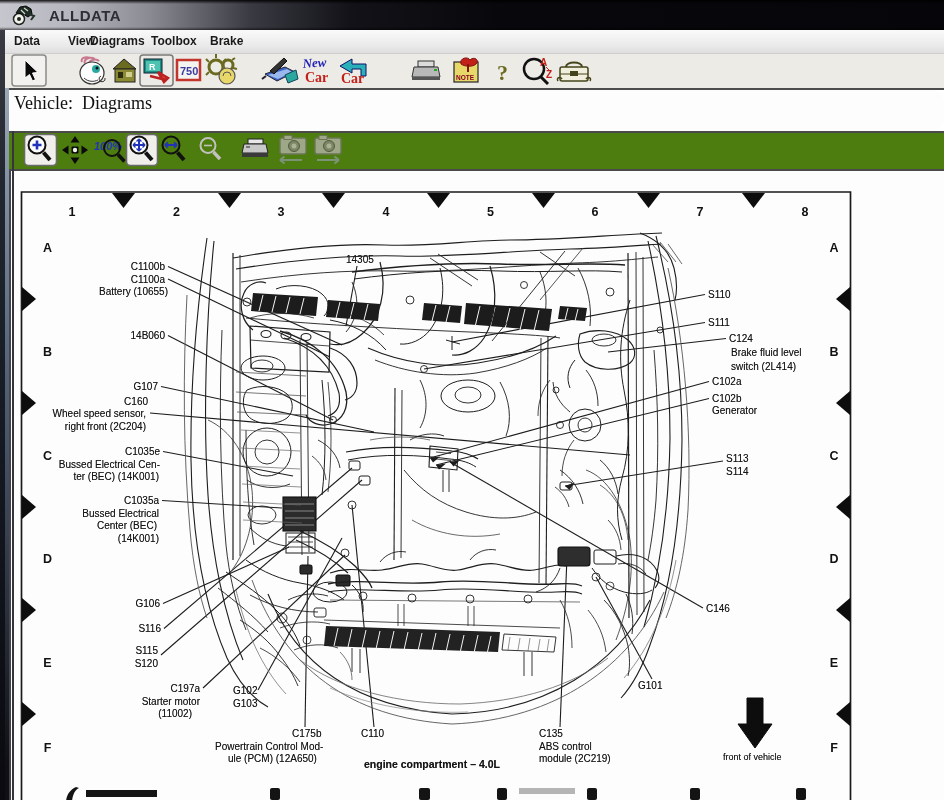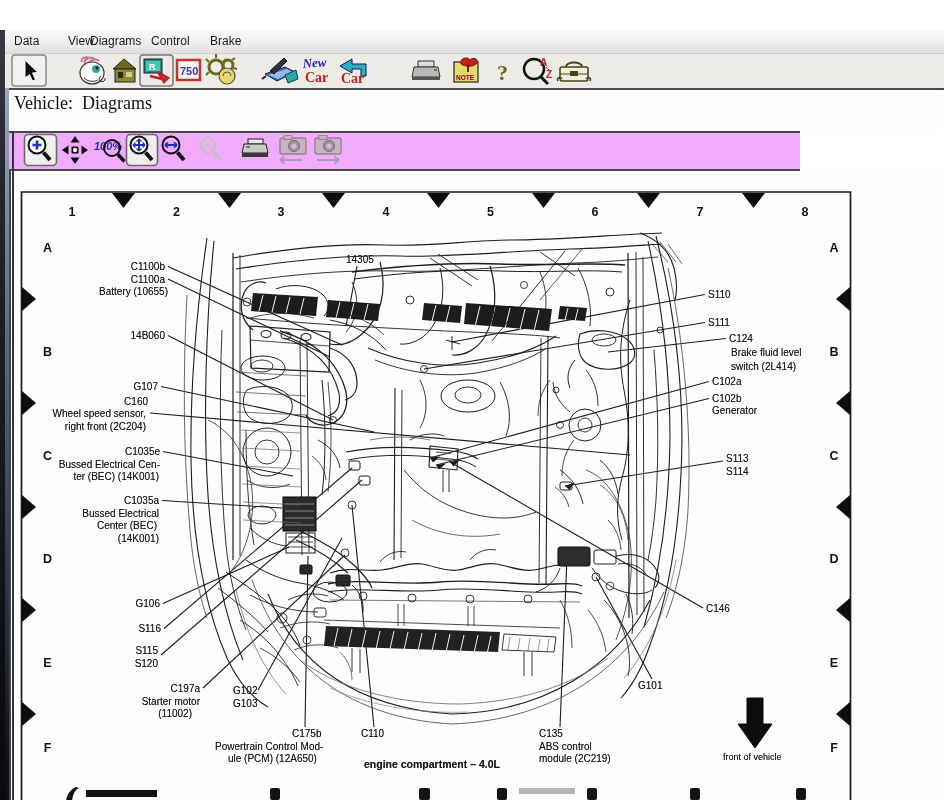--- a/index.html
+++ b/index.html
@@ -7,48 +7,60 @@
   #app{position:relative;width:944px;height:800px;overflow:hidden;}
   
   #titlebar{position:absolute;left:0;top:0;width:944px;height:30px;
     background:linear-gradient(90deg,#c6c6ce 0px,#b6b6be 70px,#8a8a92 150px,#3a3a42 250px,#121218 350px,#08080c 500px,#06060a 100%);}
   #titlebar .topshade{position:absolute;left:0;top:0;width:944px;height:4px;background:linear-gradient(180deg,rgba(0,0,0,.9),rgba(0,0,0,0));}
   #titlebar .botshade{position:absolute;left:0;bottom:0;width:944px;height:3px;background:linear-gradient(180deg,rgba(0,0,0,0),rgba(0,0,0,.55));}
   #titletext{position:absolute;left:49px;top:7px;font-size:15px;font-weight:bold;color:#2e2e34;letter-spacing:.5px;}
   
   #menubar{position:absolute;left:0;top:30px;width:944px;height:23px;
     background:linear-gradient(180deg,#fafafa,#ececec 60%,#dfdfdf);border-bottom:1px solid #cfcfcf;}
-  #menubar span{position:absolute;top:4px;font-size:12px;font-weight:normal;color:#1a1a1a;}
+  #menubar span{position:absolute;top:4px;font-size:12px;font-weight:bold;color:#1a1a1a;}
   
   #toolbar1{position:absolute;left:0;top:54px;width:944px;height:34px;background:#edebe6;}
   #toolbar1 .bdr{position:absolute;left:0;bottom:-2px;width:944px;height:2px;background:#4c4c4c;}
   
   #header{position:absolute;left:0;top:90px;width:944px;height:41px;background:#fdfdfd;font-family:"Liberation Serif",serif;border-radius:13px;}
   #h1{position:absolute;left:14px;top:3px;font-size:18px;color:#111;}
   #h2{position:absolute;left:10px;top:23px;font-size:13.5px;color:#111;}
   
-  #toolbar2{position:absolute;left:0;top:131px;width:800px;height:40px;background:#f0abfc;
+  #toolbar2{position:absolute;left:0;top:131px;width:944px;height:40px;background:#4d7c0f;
     border-top:2px solid #4a4a4a;border-bottom:2px solid #4a4a4a;box-sizing:border-box;}
   
   #content{position:absolute;left:0;top:171px;width:944px;height:629px;background:#fdfdfe;}
   #diagram{filter:blur(0.3px);}
   
   #lstrip{position:absolute;left:0;top:30px;width:5px;height:770px;background:linear-gradient(180deg,#3a3a42,#22262e 20%,#141820 55%,#0a0a10);}
   #lstrip2{position:absolute;left:5px;top:88px;width:4px;height:712px;background:linear-gradient(180deg,#9aa8b8,#5a6a80 35%,#343c4c 65%,#101014 95%);}
   .vline{position:absolute;background:#3a3a3a;}
 </style>
 </head>
 <body>
 <div id="app">
+  <div id="titlebar">
+    <div class="topshade"></div>
+      <div class="botshade"></div>
+    <svg width="26" height="22" style="position:absolute;left:10px;top:4px" viewBox="0 0 26 22">
+      <circle cx="9" cy="15" r="5.5" fill="#eef4ea" stroke="#222" stroke-width="1.5"></circle>
+      <circle cx="9" cy="15" r="2" fill="#222"></circle>
+      <path d="M6 9 L10 3 L16 2 L21 5 L22 10 L18 13 L13 10 Z" fill="#1d2b22" stroke="#0a0a0a"></path>
+      <path d="M14 4 L18 7 M11 6 L15 10" stroke="#cfd8cc" stroke-width="1.2" fill="none"></path>
+      <path d="M19 10 L24 12 L21 16" stroke="#25332a" stroke-width="2" fill="none"></path>
+    </svg>
+    <div id="titletext">ALLDATA</div>
+  </div>
 
   <div id="menubar">
     <span style="left:14px">Data</span>
     <span style="left:68px">View</span>
     <span style="left:90px">Diagrams</span>
-    <span style="left:151px">Control</span>
+    <span style="left:151px">Toolbox</span>
     <span style="left:210px">Brake</span>
   </div>
 
   <div id="toolbar1">
     <div class="bdr"></div>
     <svg id="tb1" width="944" height="34" viewBox="0 0 944 34">
 
       <rect x="12" y="1" width="34" height="31" rx="3" fill="#f2f1ef" stroke="#8a8a8a" stroke-width="1.5"></rect>
       <path d="M25 6 L25 24 L29.5 20.5 L32.5 27 L35.5 25.5 L32.5 19 L38 18.5 Z" fill="#0a0a0a" stroke="#fff" stroke-width="1"></path>
 

